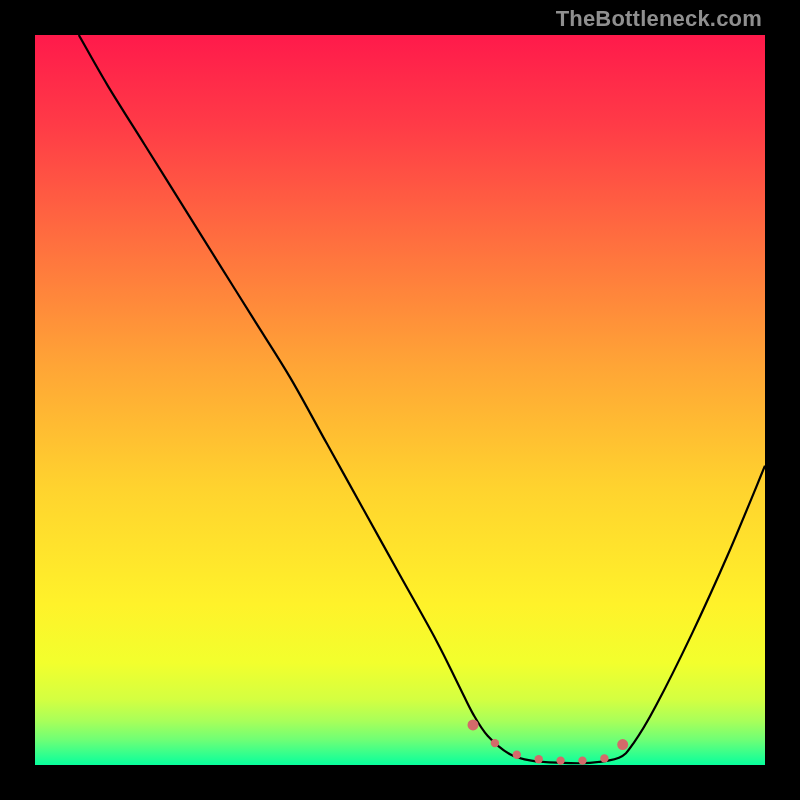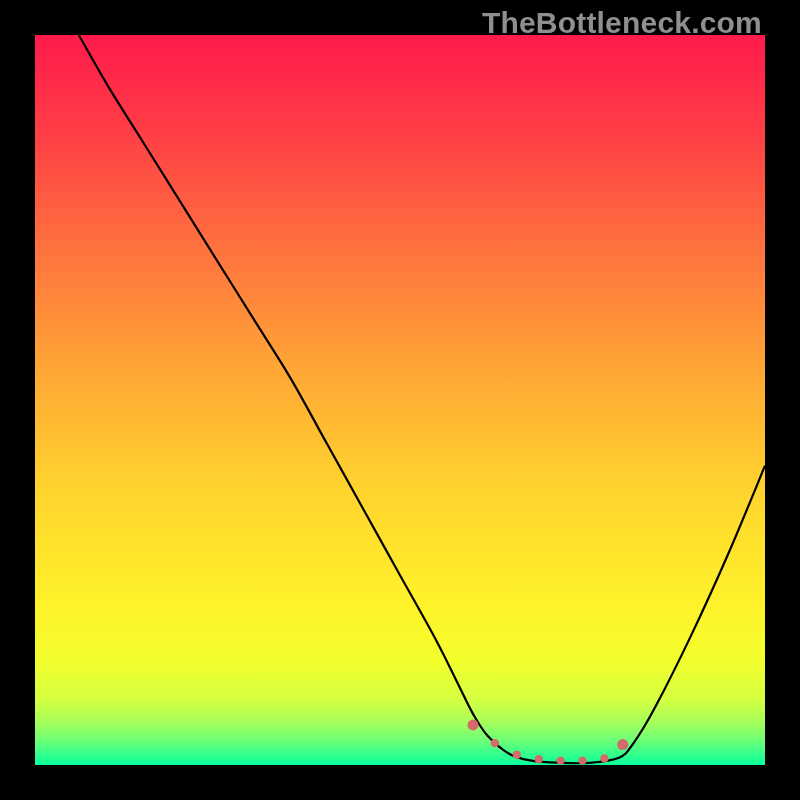--- a/index.html
+++ b/index.html
@@ -36,21 +36,21 @@
     left: 0;
     top: 0;
     width: 100%;
     height: 100%;
   }
   .watermark {
     position: absolute;
     top: 6px;
     right: 38px;
     font-family: Arial, Helvetica, sans-serif;
-    font-size: 30px;
+    font-size: 22px;
     font-weight: bold;
     color: #8f8f8f;
     letter-spacing: 0.2px;
   }
 </style>
 </head>
 <body>
 <div class="frame">
 
   <div class="watermark">TheBottleneck.com</div>

